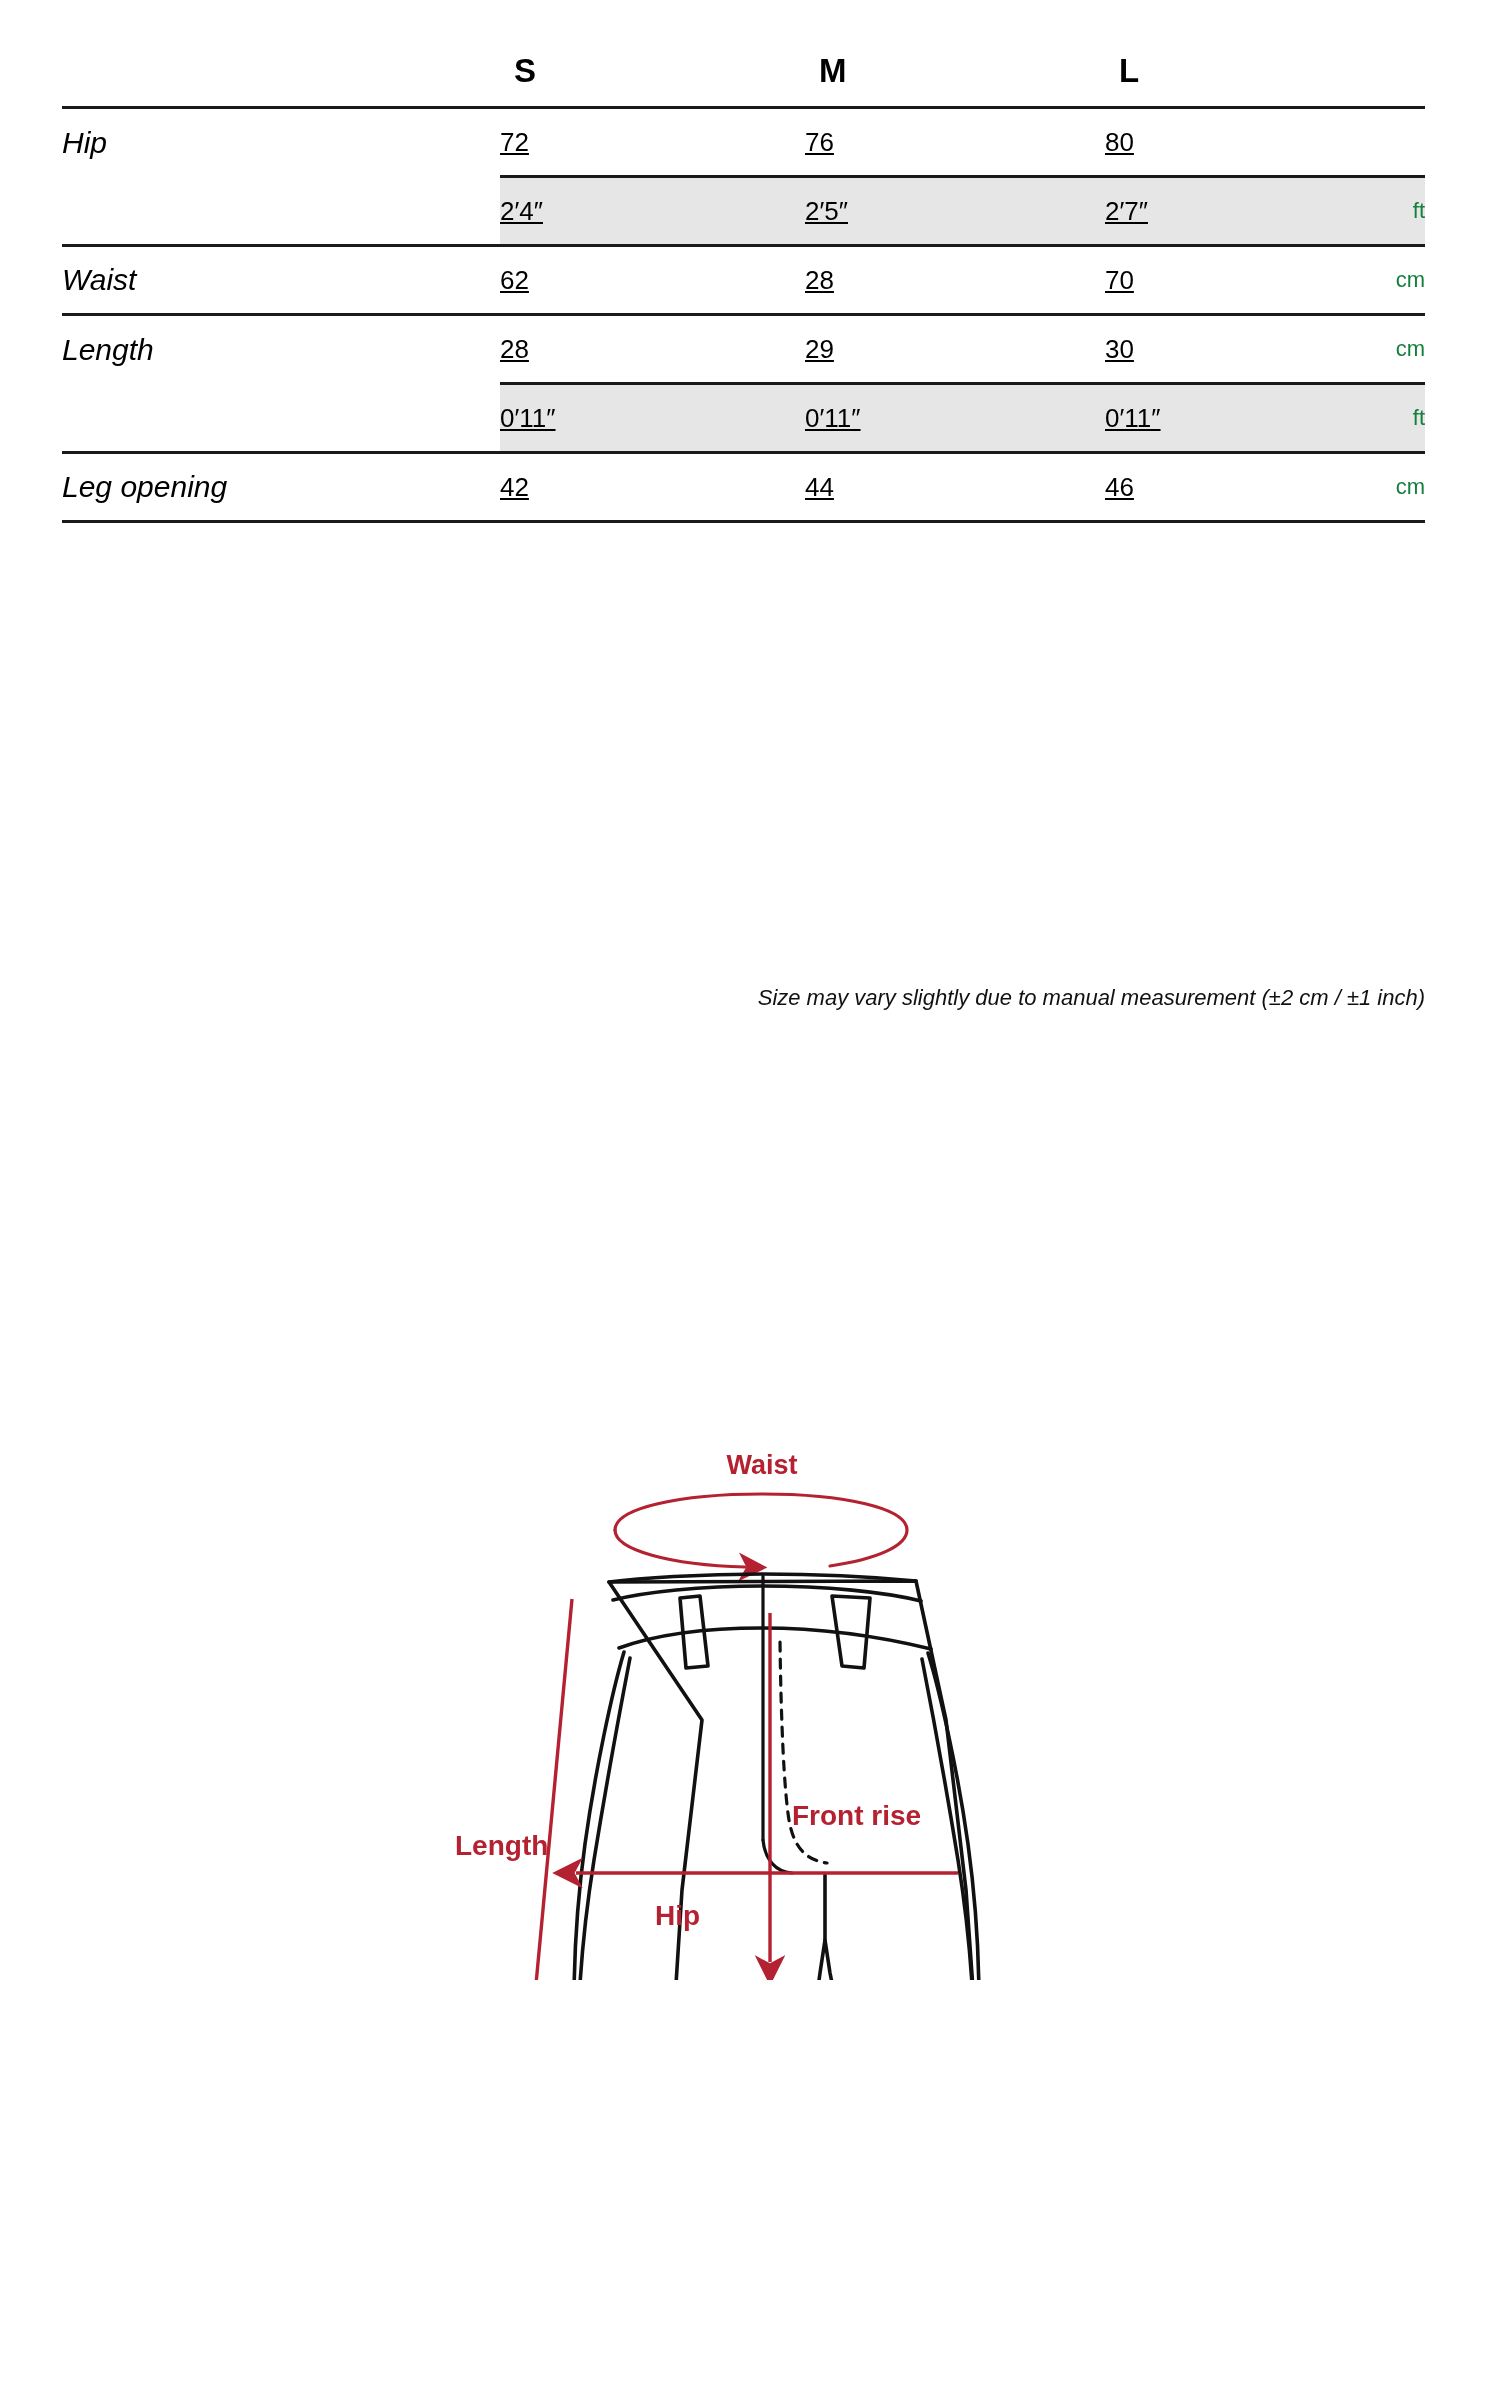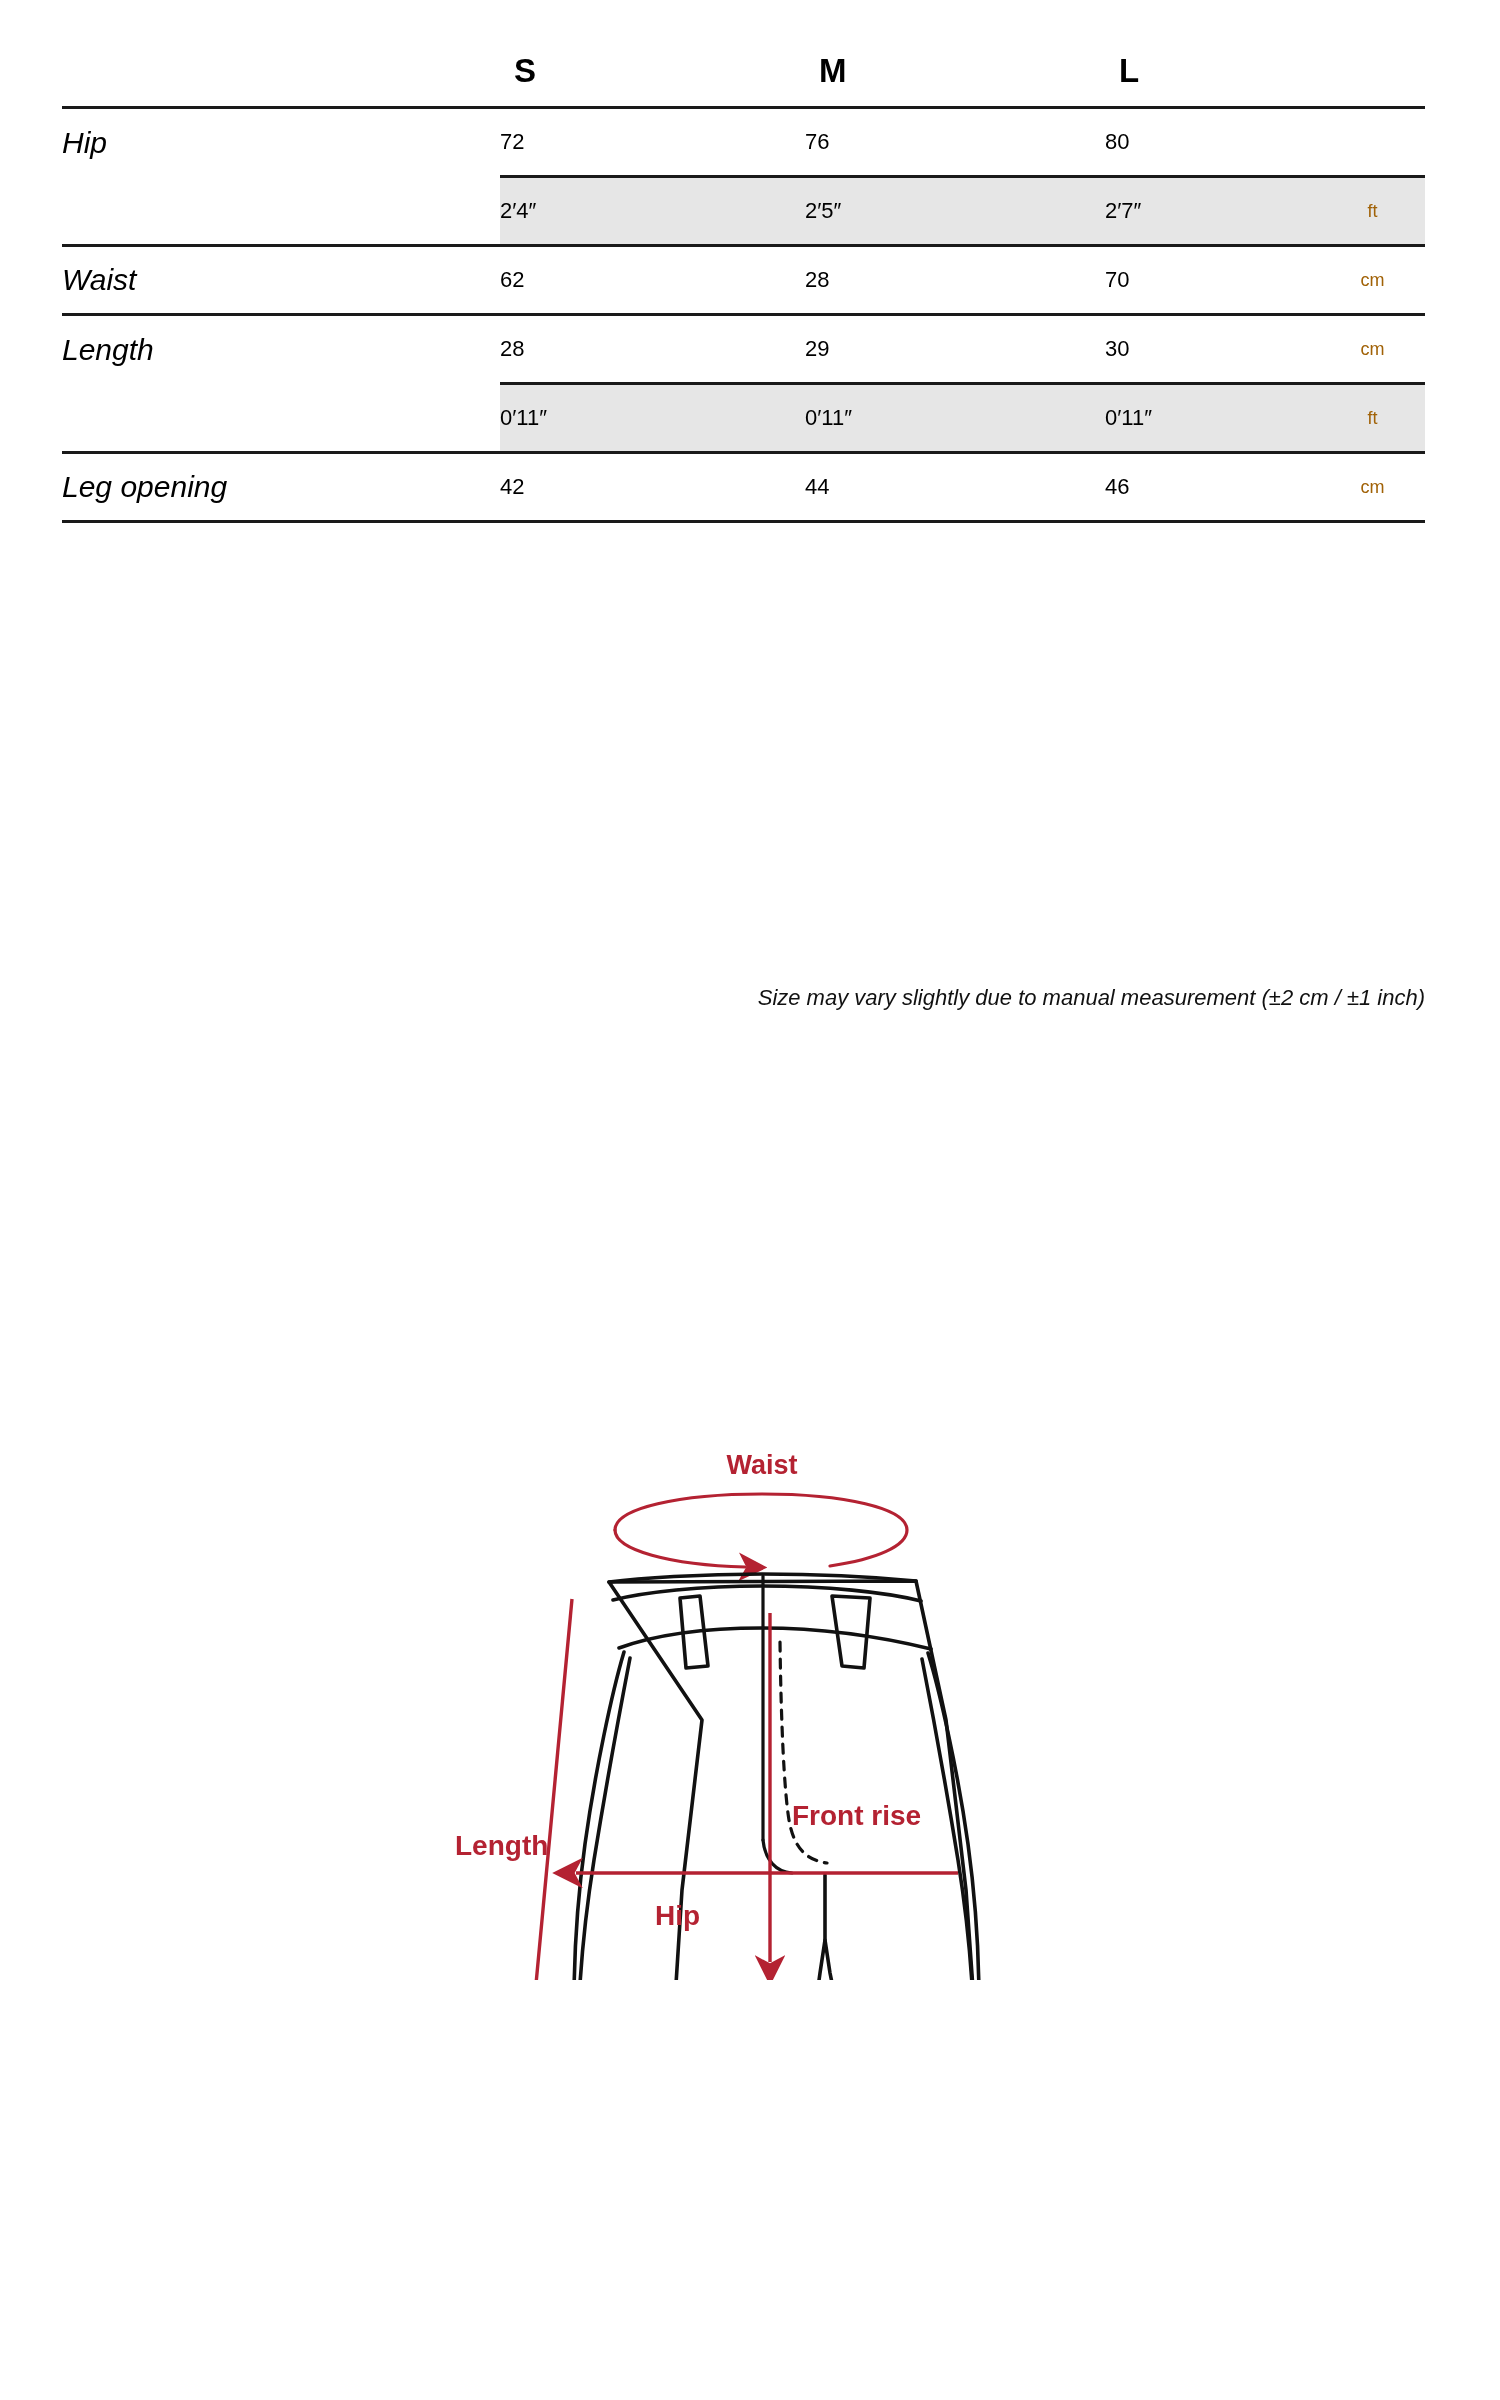--- a/index.html
+++ b/index.html
@@ -57,28 +57,29 @@
   tr.cm-row td { height: 66px; }
   tr.ft-row td { height: 66px; margin-left: 24px; }
 
   td.rowlabel {
     font-style: italic;
     font-size: 30px;
     padding-left: 2px;
     white-space: nowrap;
   }
   td.val {
-    font-size: 22px;
+    font-size: 26px;
     padding-left: 14px;
     white-space: nowrap;
+    text-decoration: underline;
   }
   td.unit {
-    font-size: 18px;
-    color: #a16207;
-    text-align: center;
+    font-size: 22px;
+    color: #15803d;
+    text-align: right;
     padding-right: 12px;
     vertical-align: bottom;
     padding-bottom: 6px;
   }
 
   
   tr.head-row th { border-bottom: 3px solid #1a1a1a; }
 
   
   tr.ft-row td.shade {

